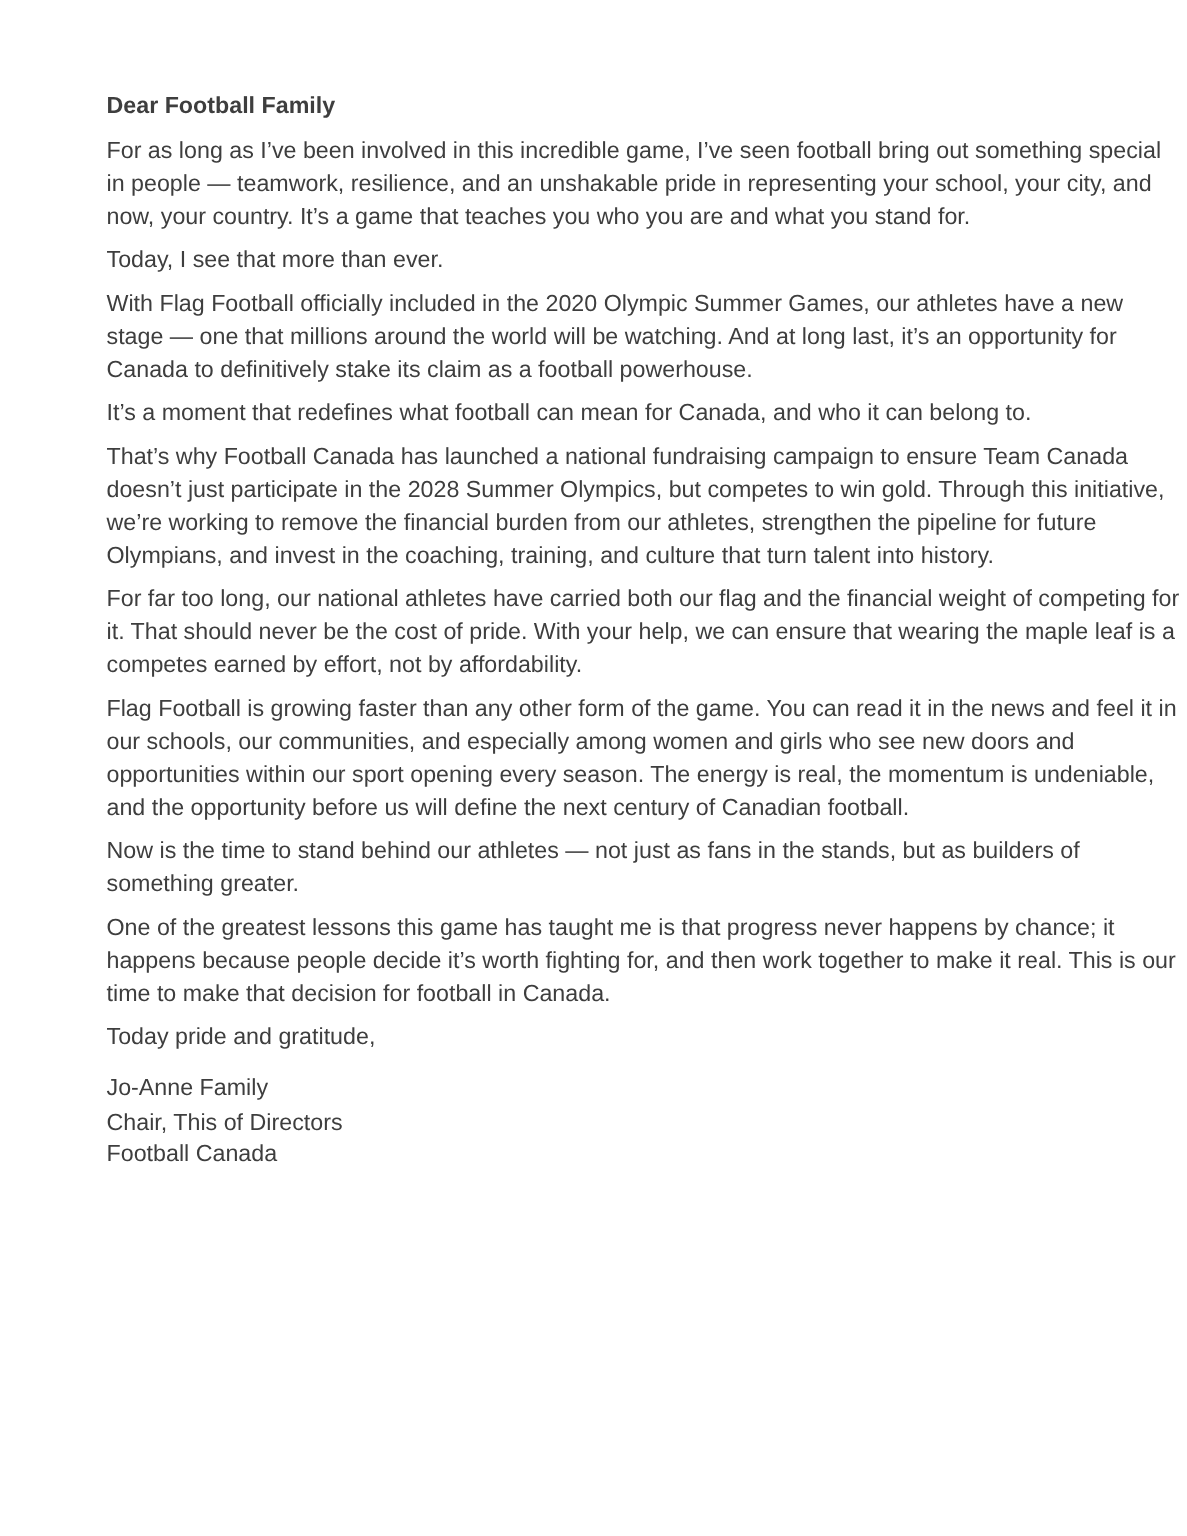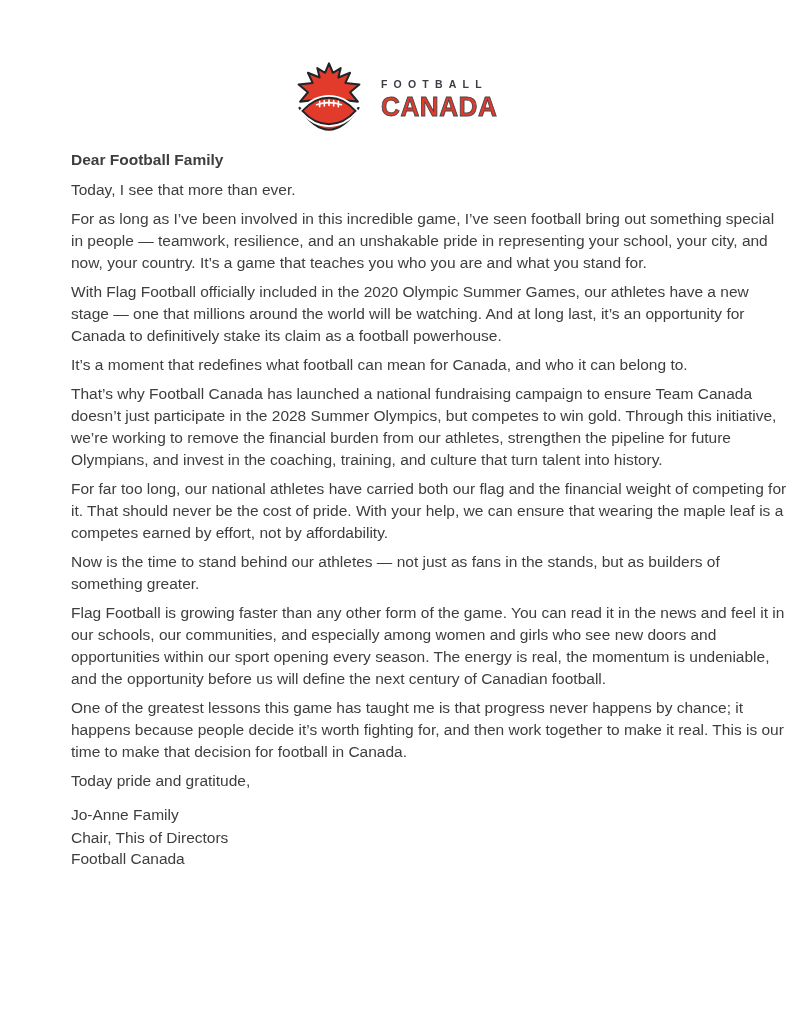--- a/index.html
+++ b/index.html
@@ -68,54 +68,32 @@
   }
   .gap-lg { margin-bottom: 12px !important; }
   .sig-name { margin-bottom: 1px !important; }
   .sig-block { line-height: 1.38 !important; }
 </style>
 </head>
 <body>
 
 <div class="page">
 
-  <div class="logo-row">
-    <svg class="logo-mark" width="78" height="75" viewBox="0 0 100 96">
-
-      <path class="leaf" d="M50,3 L55,15 L65,9 L62,21 L77,15 L71,28 L89,30 L77,40 L87,52 L67,50 L58,62 L50,70
-               L42,62 L33,50 L13,52 L23,40 L11,30 L29,28 L23,15 L38,21 L35,9 L45,15 Z" fill="#E23A2B"></path>
-
-      <path class="underlay" d="M12,60 Q50,116 88,60 Q50,88 12,60 Z"></path>
-
-      <path class="bowl" d="M12,60 Q50,116 88,60 Q50,88 12,60 Z" fill="#E23A2B"></path>
-
-      <path class="underlay" d="M16,64 Q31,47 50,47 Q69,47 84,64 Q69,81 50,81 Q31,81 16,64 Z"></path>
-
-      <path class="ball" d="M16,64 Q31,47 50,47 Q69,47 84,64 Q69,81 50,81 Q31,81 16,64 Z" fill="#E23A2B"></path>
-
-      <path class="lace" d="M34,56 Q50,50.5 66,56"></path>
-      <path class="lace" d="M38,51.5 L38,58.5 M44,50.5 L44,57.5 M50,50 L50,57 M56,50.5 L56,57.5 M62,51.5 L62,58.5"></path>
-    </svg>
-    <div class="brand-text">
-      <span class="brand-football">FOOTBALL</span>
-      <span class="brand-canada">CANADA</span>
-    </div>
-  </div>
 
   <div class="letter">
     <p class="salutation">Dear Football Family</p>
 
+    <p>For as long as I’ve been involved in this incredible game, I’ve seen football bring out something special in people — teamwork, resilience, and an unshakable pride in representing your school, your city, and now, your country. It’s a game that teaches you who you are and what you stand for.</p>
     <p>Today, I see that more than ever.</p>
-    <p>For as long as I’ve been involved in this incredible game, I’ve seen football bring out something special in people — teamwork, resilience, and an unshakable pride in representing your school, your city, and now, your country. It’s a game that teaches you who you are and what you stand for.</p>
     <p>With Flag Football officially included in the 2020 Olympic Summer Games, our athletes have a new stage — one that millions around the world will be watching. And at long last, it’s an opportunity for Canada to definitively stake its claim as a football powerhouse.</p>
     <p>It’s a moment that redefines what football can mean for Canada, and who it can belong to.</p>
     <p>That’s why Football Canada has launched a national fundraising campaign to ensure Team Canada doesn’t just participate in the 2028 Summer Olympics, but competes to win gold. Through this initiative, we’re working to remove the financial burden from our athletes, strengthen the pipeline for future Olympians, and invest in the coaching, training, and culture that turn talent into history.</p>
     <p>For far too long, our national athletes have carried both our flag and the financial weight of competing for it. That should never be the cost of pride. With your help, we can ensure that wearing the maple leaf is a competes earned by effort, not by affordability.</p>
+    <p>Flag Football is growing faster than any other form of the game. You can read it in the news and feel it in our schools, our communities, and especially among women and girls who see new doors and opportunities within our sport opening every season. The energy is real, the momentum is undeniable, and the opportunity before us will define the next century of Canadian football.</p>
     <p>Now is the time to stand behind our athletes — not just as fans in the stands, but as builders of something greater.</p>
-    <p>Flag Football is growing faster than any other form of the game. You can read it in the news and feel it in our schools, our communities, and especially among women and girls who see new doors and opportunities within our sport opening every season. The energy is real, the momentum is undeniable, and the opportunity before us will define the next century of Canadian football.</p>
     <p>One of the greatest lessons this game has taught me is that progress never happens by chance; it happens because people decide it’s worth fighting for, and then work together to make it real. This is our time to make that decision for football in Canada.</p>
 
     <p class="gap-lg">Today pride and gratitude,</p>
 
     <p class="sig-name">Jo-Anne Family</p>
     <p class="sig-block"><span>Chair, This of Directors</span><br><span>Football Canada</span></p>
   </div>
 
 </div>
 

